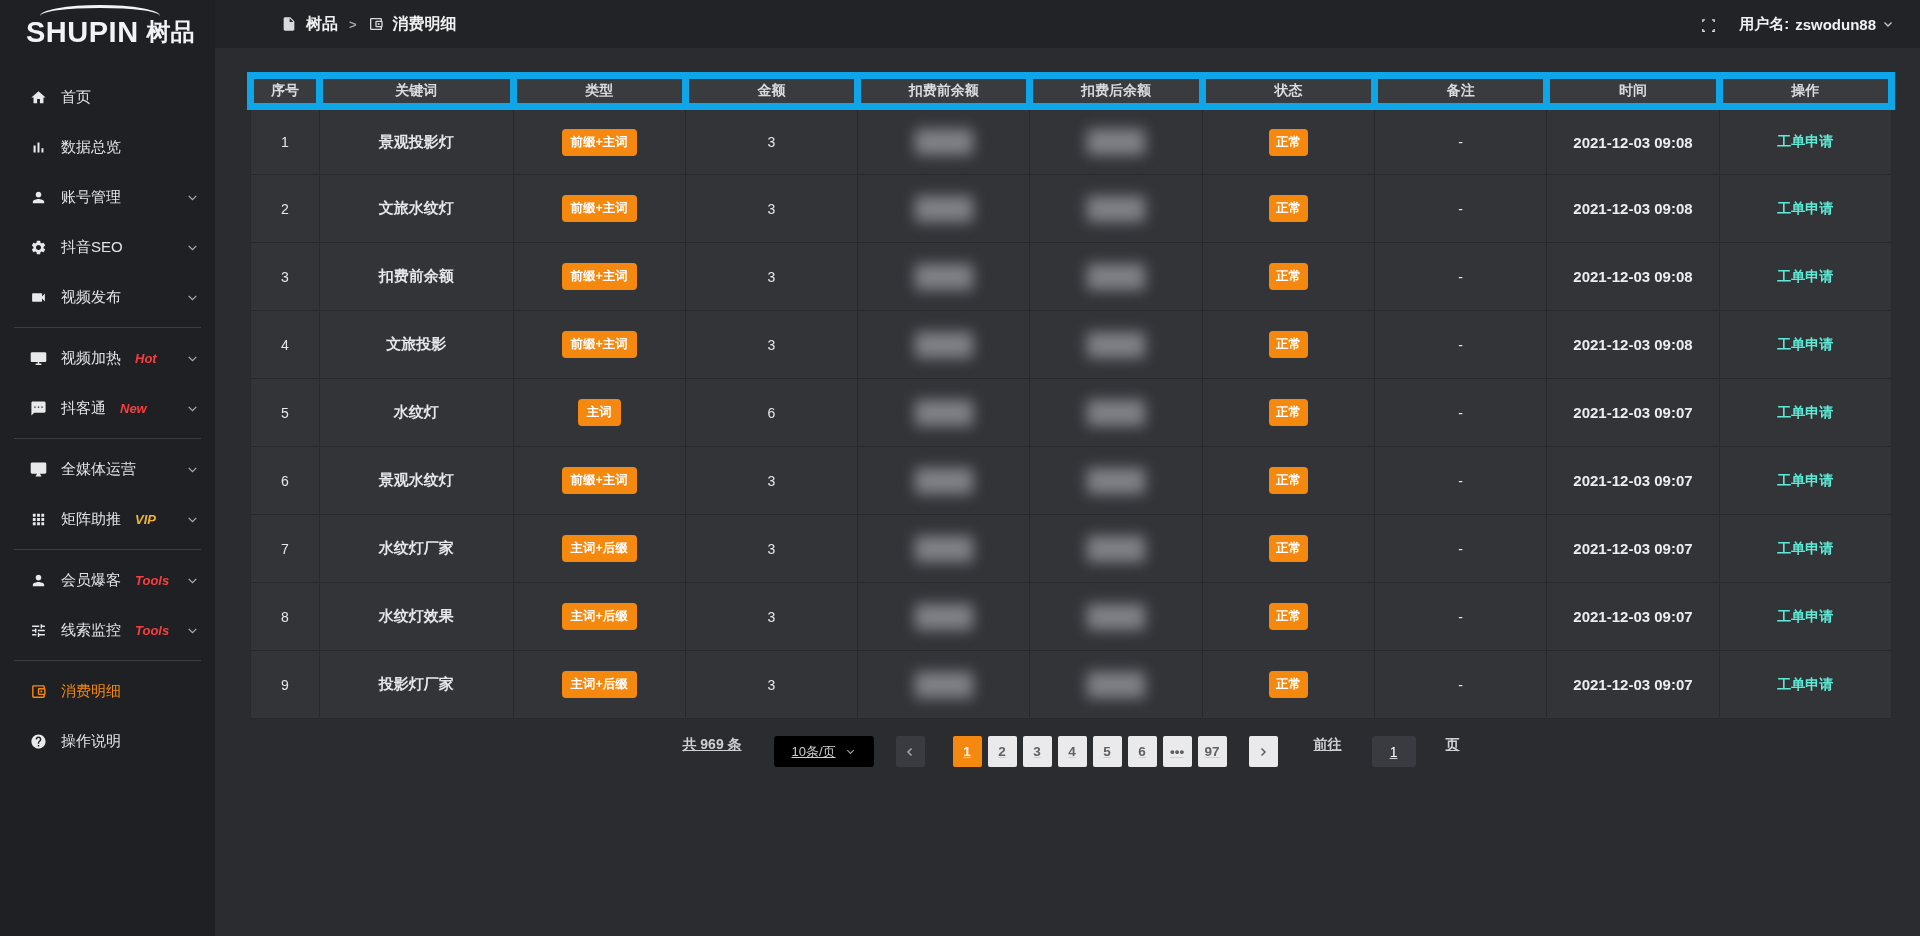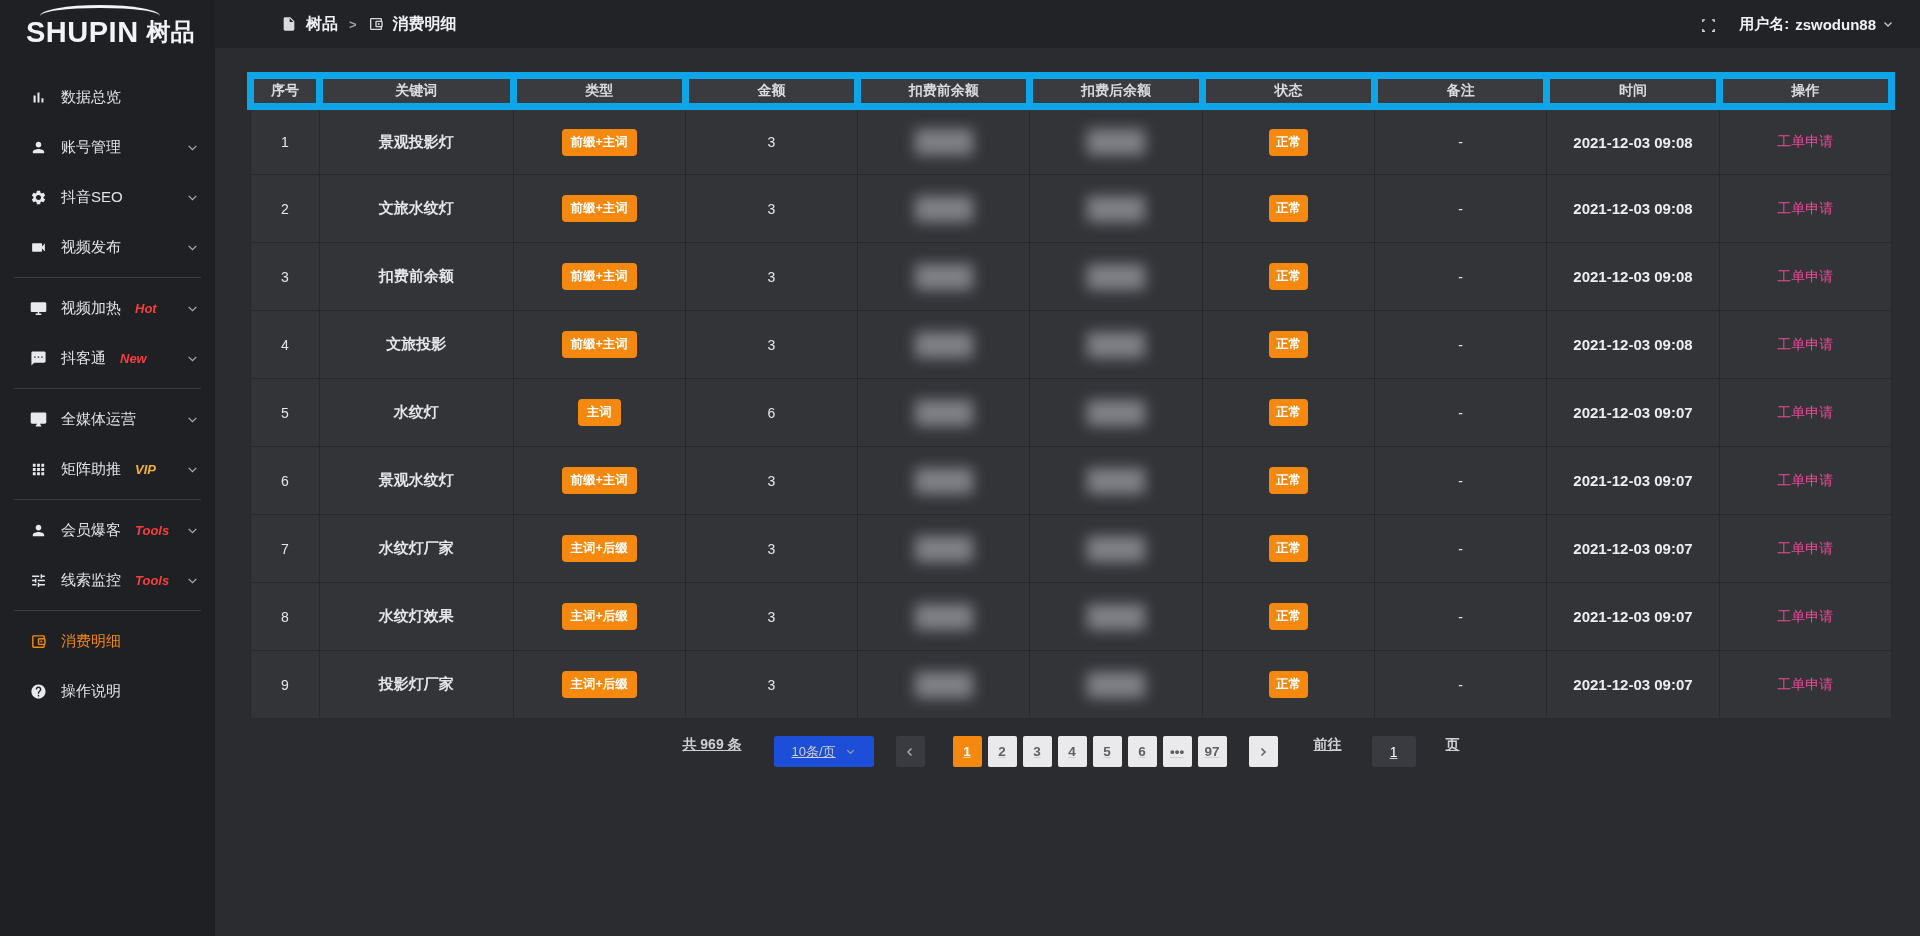--- a/index.html
+++ b/index.html
@@ -47,29 +47,29 @@
   th { height:31px; background:#3A3B3F; color:#DADBDD; font-size:14px; font-weight:700;
     border:7px solid #0ea5e9; }
   td { height:68px; background:#333438; color:#E6E7E9; font-size:14px; text-align:center;
     border:1px solid #28292D; }
   td.kw { font-weight:600; font-size:15px; }
   td.time { font-weight:600; font-size:15px; color:#ECEDEE; }
   .type-badge { display:inline-block; background:#F5890F; color:#fff; font-size:12.5px;
     font-weight:600; padding:5px 9px; border-radius:4px; }
   .status-badge { display:inline-block; background:#F5890F; color:#fff; font-size:12.5px;
     font-weight:600; padding:5px 7px; border-radius:4px; }
-  .action-link { color:#ec4899; font-weight:400; font-size:14px; cursor:pointer; }
+  .action-link { color:#5eead4; font-weight:700; font-size:14px; cursor:pointer; }
   .blur-blob { width:58px; height:26px; background:#93959C; opacity:.8; filter:blur(7px);
     margin:0 auto; border-radius:2px; }
 
   
   .pager { display:flex; align-items:flex-start; justify-content:center; margin-top:17px;
     color:#CFD0D3; font-size:14px; gap:22px;text-decoration:underline; }
   .pg-total { margin-right:10px; font-weight:600; }
-  .size-select { background:#1d4ed8; height:31px; min-width:100px; padding:0 10px; display:flex;
+  .size-select { background:#000000; height:31px; min-width:100px; padding:0 10px; display:flex;
     align-items:center; justify-content:center; gap:9px; border-radius:3px; color:#CDCED1;
     font-size:13px; margin-right:0; cursor:pointer; }
   .size-select svg { width:11px; height:11px; color:#9FA1A6; }
   .pg-btn { min-width:29px; height:31px; padding:0 6px; border-radius:2px; display:flex;
     align-items:center; justify-content:center; font-size:13.5px; font-weight:700; cursor:pointer; }
   .pg-prev { background:#3A3B40; color:#A5A7AC; margin-right:6px; }
   .pg-prev svg, .pg-next svg { width:12px; height:12px; }
   .pg-page { background:#EAEAEC; color:#5E6066; }
   .pg-page.active { background:#F5890F; color:#fff; }
   .pg-next { background:#EAEAEC; color:#5E6066; }
@@ -87,20 +87,28 @@
 
 <div class="page">
 
   <aside class="sidebar">
     <div class="logo">
       <div class="logo-arc"></div>
       <span class="logo-en">SHUPIN</span>
       <span class="logo-cn">树品</span>
     </div>
     <nav class="menu" id="sidebar-menu">
+        <div class="menu-item">
+          <span class="mi-icon">
+            <svg viewBox="0 0 24 24" fill="currentColor">
+              <path d="M10 20v-6h4v6h5v-8h3L12 3 2 12h3v8z"></path>
+            </svg>
+          </span>
+          <span>首页</span>
+        </div>
         <div class="menu-item">
           <span class="mi-icon">
             <svg viewBox="0 0 24 24" fill="currentColor">
               <path d="M5 9.2h3V19H5zM10.6 5h2.8v14h-2.8zM16.2 13H19v6h-2.8z"></path>
             </svg>
           </span>
           <span>数据总览</span>
         </div>
         <div class="menu-item">
           <span class="mi-icon">

